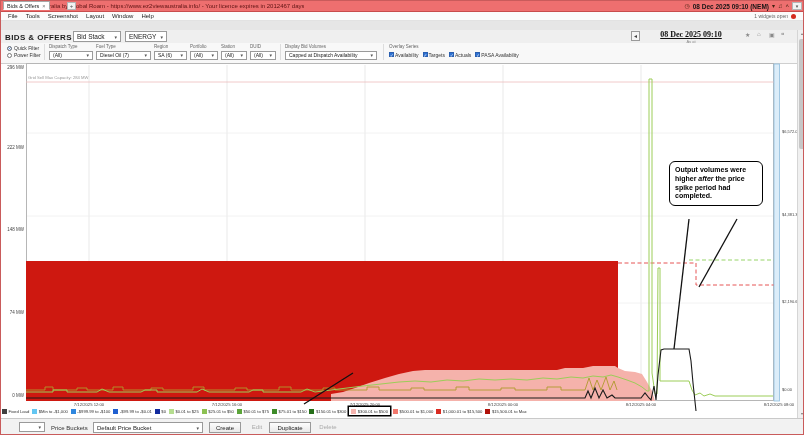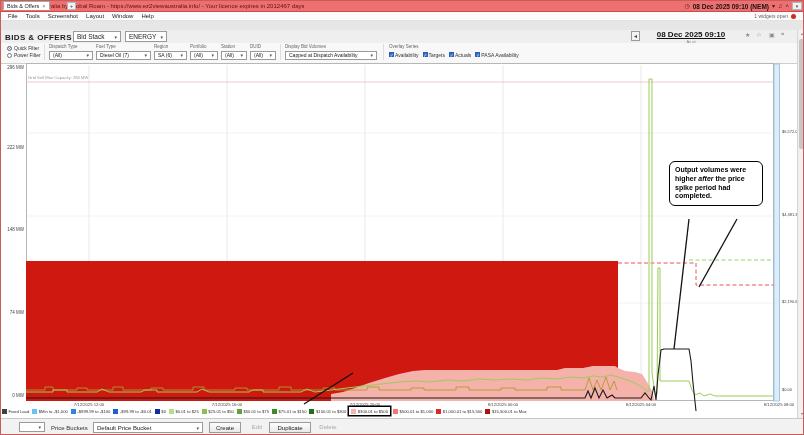--- a/index.html
+++ b/index.html
@@ -34,21 +34,21 @@
            line-height:7px;text-align:center;color:#555;box-sizing:border-box;}
   
   .whead{left:0;top:29px;width:804px;height:13px;background:#efefef;border-bottom:1px solid #d7d7d7;}
   .wtitle{left:4px;top:32px;font-size:8px;font-weight:bold;letter-spacing:.4px;color:#1d1d1d;}
   .sel{border:1px solid #9a9a9a;background:#fff;display:flex;align-items:center;justify-content:space-between;
        padding:0 3px;box-sizing:border-box;color:#222;}
   .caret{color:#555;font-size:5px;margin-left:2px;}
   .hd-sel{top:30px;height:11px;font-size:6.5px;}
   .navbtn{border:1px solid #9a9a9a;background:#f4f4f4;text-align:center;color:#444;box-sizing:border-box;}
   .big-date{left:642px;top:29px;width:96px;text-align:center;font-size:8px;font-weight:bold;
-            text-decoration:underline;color:#111;}
+            text-decoration:underline;color:#111;font-family:Liberation Serif, serif;}
   .as-at{left:642px;top:38px;width:96px;text-align:center;font-size:4px;color:#888;}
   .hd-ic{font-size:6px;color:#8a8a8a;}
   
   .filters{left:0;top:42px;width:804px;height:20px;background:#f8f8f8;border-bottom:1px solid #cfcfcf;}
   .radio-row{display:flex;align-items:center;gap:2px;}
   .radio{width:5px;height:5px;border:1px solid #777;border-radius:50%;box-sizing:border-box;background:#fff;flex:none;}
   .radio.on{box-shadow:inset 0 0 0 1px #fff;background:#2b6cd4;}
   .radio-lb{font-size:5px;color:#333;}
   .fg-label{font-size:4.5px;color:#666;white-space:nowrap;}
   .fgroup{position:absolute;top:43px;}

